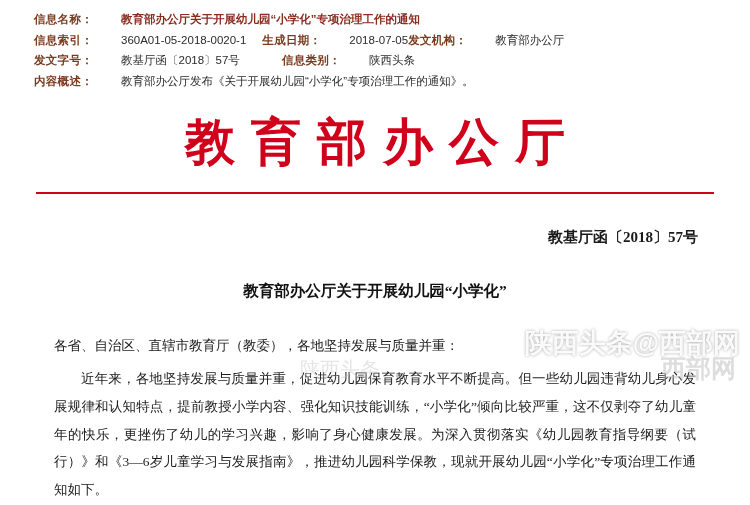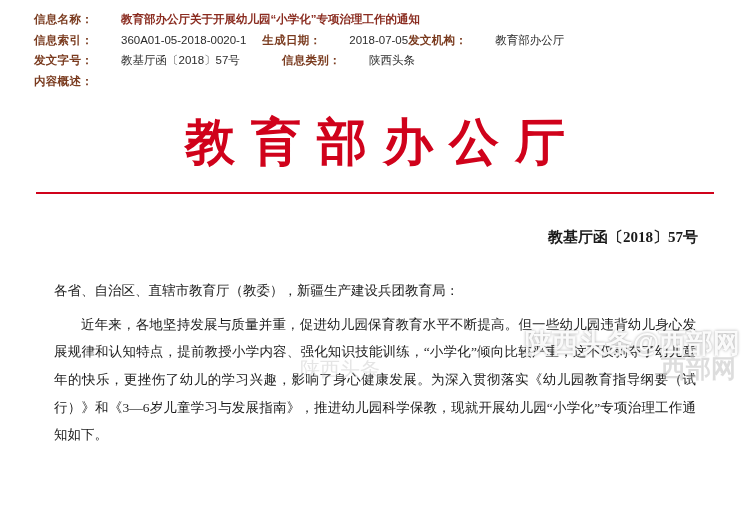--- a/index.html
+++ b/index.html
@@ -174,35 +174,37 @@
 
     <div class="meta-row">
       <span class="meta-label">发文字号：</span>
       <span class="meta-value">教基厅函〔2018〕57号</span>
       <span class="meta-label second" style="margin-left:42px;">信息类别：</span>
       <span class="meta-value small-gap">陕西头条</span>
     </div>
 
     <div class="meta-row">
       <span class="meta-label">内容概述：</span>
+      <span class="meta-value">教育部办公厅发布《关于开展幼儿园“小学化”专项治理工作的通知》。</span>
     </div>
 
   </div>
 
   <div class="header-zone">
     <div class="doc-title-red">教育部办公厅</div>
     <div class="red-rule"></div>
     <div class="doc-number">教基厅函〔2018〕57号</div>
   </div>
 
   <div class="doc-title">
+    <div>教育部办公厅关于开展幼儿园“小学化”</div>
   </div>
 
   <div class="body-text">
-    <div class="salutation">各省、自治区、直辖市教育厅（教委），新疆生产建设兵团教育局：</div>
+    <div class="salutation">各省、自治区、直辖市教育厅（教委），各地坚持发展与质量并重：</div>
     <div class="para">近年来，各地坚持发展与质量并重，促进幼儿园保育教育水平不断提高。但一些幼儿园违背幼儿身心发展规律和认知特点，提前教授小学内容、强化知识技能训练，“小学化”倾向比较严重，这不仅剥夺了幼儿童年的快乐，更挫伤了幼儿的学习兴趣，影响了身心健康发展。为深入贯彻落实《幼儿园教育指导纲要（试行）》和《3—6岁儿童学习与发展指南》，推进幼儿园科学保教，现就开展幼儿园“小学化”专项治理工作通知如下。</div>
   </div>
 
   <div class="watermark wm-main">陕西头条@西部网</div>
   <div class="watermark wm-faint">西部网</div>
   <div class="watermark wm-left-faint">陕西头条</div>
 
 </div>
 
 </body></html>

